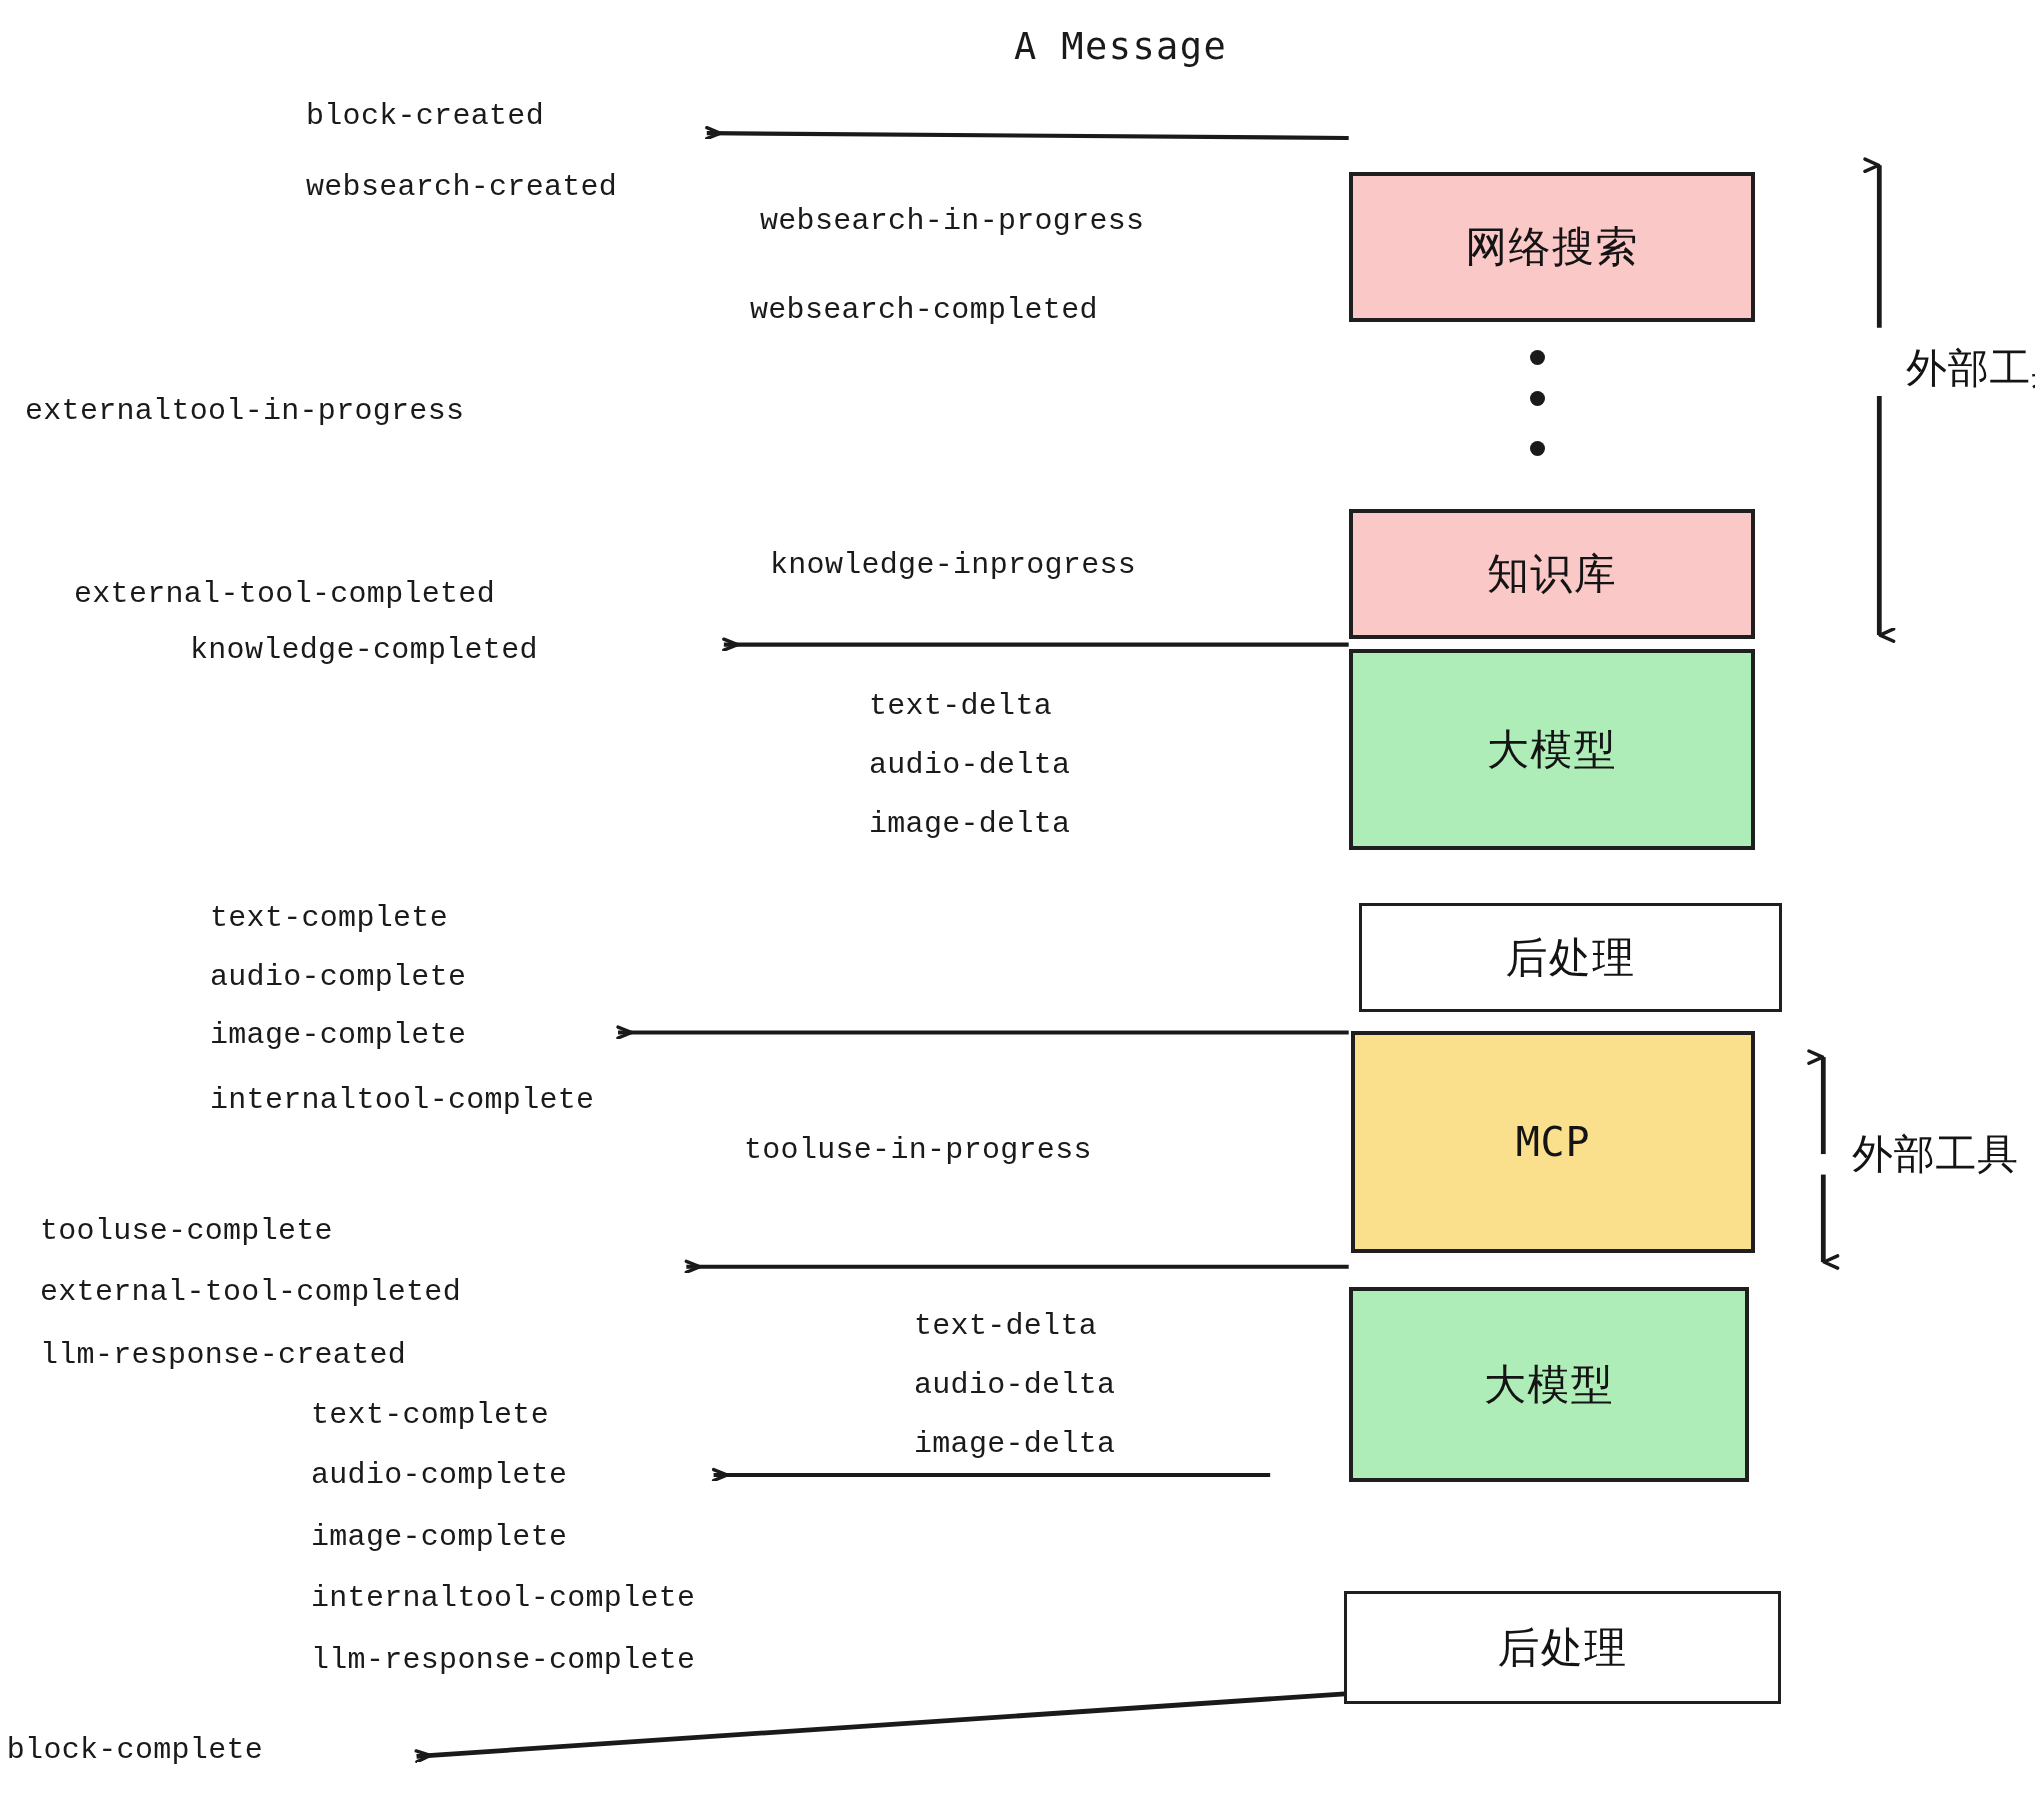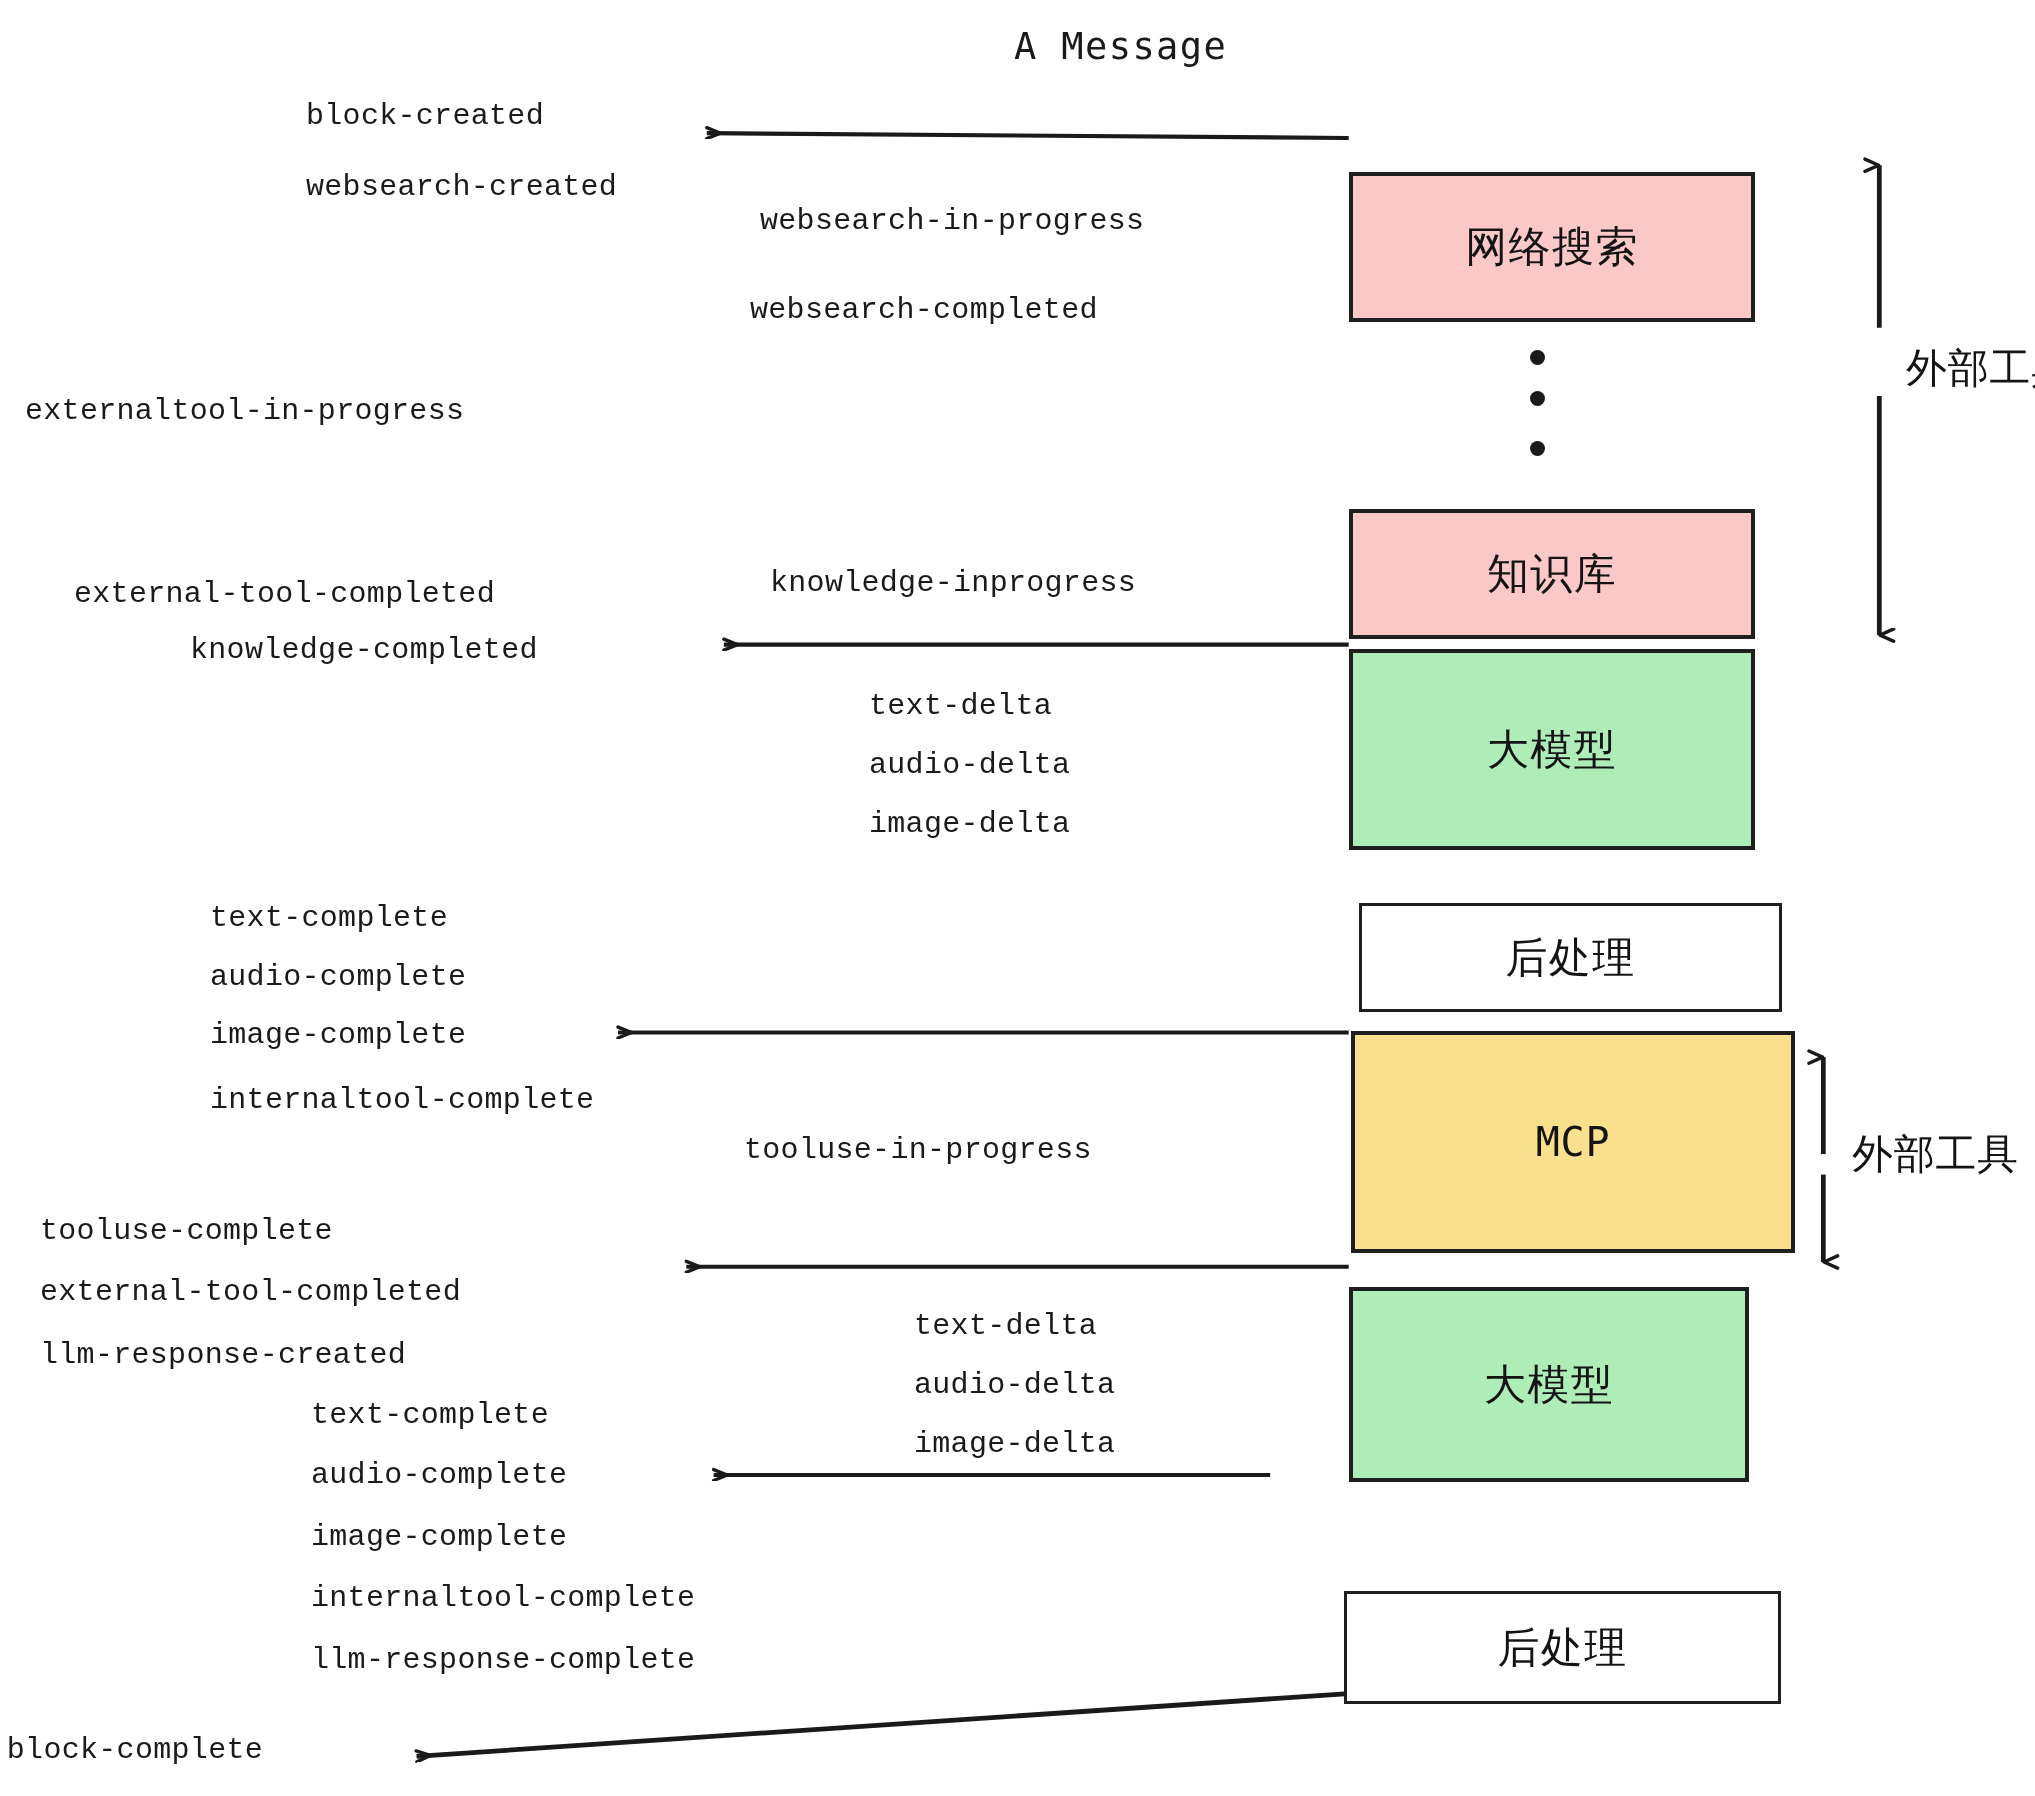--- a/index.html
+++ b/index.html
@@ -97,21 +97,21 @@
   </div>
 
   <div class="box" style="left:1349px;top:649px;width:406px;height:201px;background:#AEECB8;">
     <span>大模型</span>
   </div>
 
   <div class="box" style="left:1359px;top:903px;width:423px;height:109px;background:#FFFFFF;border-width:3.4px;">
     <span>后处理</span>
   </div>
 
-  <div class="box mono" style="left:1351px;top:1031px;width:444px;height:222px;background:#FAE08C;">
+  <div class="box mono" style="left:1351px;top:1031px;width:404px;height:222px;background:#FAE08C;">
     <span>MCP</span>
   </div>
 
   <div class="box" style="left:1349px;top:1287px;width:400px;height:195px;background:#AEECB8;">
     <span>大模型</span>
   </div>
 
   <div class="box" style="left:1344px;top:1591px;width:437px;height:113px;background:#FFFFFF;border-width:3.4px;">
     <span>后处理</span>
   </div>
@@ -121,21 +121,21 @@
   <div class="dot" style="left:1530px;top:441px;"></div>
 
   <div class="side-label" style="left:1906px;top:341px;">外部工具</div>
   <div class="side-label" style="left:1852px;top:1127px;">外部工具</div>
 
   <div class="lbl" style="left:306px;top:101px;">block-created</div>
   <div class="lbl" style="left:306px;top:172px;">websearch-created</div>
   <div class="lbl" style="left:750px;top:206px;margin-left:10px;">websearch-in-progress</div>
   <div class="lbl" style="left:750px;top:295px;">websearch-completed</div>
   <div class="lbl" style="left:15px;top:396px;margin-left:10px;">externaltool-in-progress</div>
-  <div class="lbl" style="left:770px;top:568px;">knowledge-inprogress</div>
+  <div class="lbl" style="left:770px;top:550px;">knowledge-inprogress</div>
   <div class="lbl" style="left:74px;top:579px;">external-tool-completed</div>
   <div class="lbl" style="left:190px;top:635px;">knowledge-completed</div>
 
   <div class="lbl" style="left:869px;top:691px;">text-delta</div>
   <div class="lbl" style="left:869px;top:750px;">audio-delta</div>
   <div class="lbl" style="left:869px;top:809px;">image-delta</div>
 
   <div class="lbl" style="left:210px;top:903px;">text-complete</div>
   <div class="lbl" style="left:210px;top:962px;">audio-complete</div>
   <div class="lbl" style="left:210px;top:1020px;">image-complete</div>

